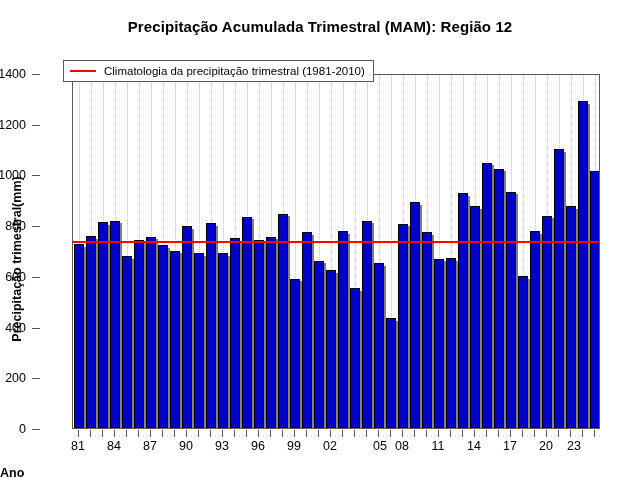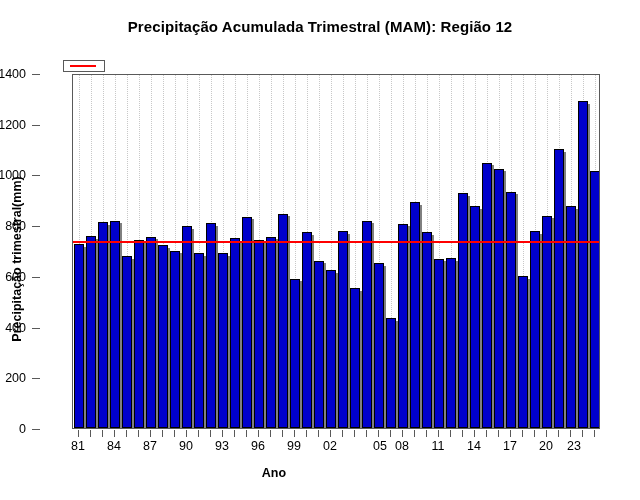--- a/index.html
+++ b/index.html
@@ -126,21 +126,21 @@
     font-size: 12.5px;
     color: #000000;
     transform: translateX(-50%);
     white-space: nowrap;
   }
   .x-axis-title {
     position: absolute;
     left: 0;
     top: 466px;
     width: 548px;
-    text-align: center;
+    text-align: left;
     font-size: 12.5px;
     font-weight: bold;
     color: #000000;
   }
   .legend-box {
     position: absolute;
     left: 63px;
     top: 60px;
     padding: 4px 8px 4px 6px;
     background: #ffffff;
@@ -333,20 +333,21 @@
         <div class="bar-shadow" style="left: 507.7px; width: 9.6px; height: 324.354px;"></div>
         <div class="bar" title="23: 1289 mm" style="left: 505.2px; width: 9.6px; height: 326.854px; background: rgb(0, 0, 204);"></div>
         <div class="bar-shadow" style="left: 519.7px; width: 9.6px; height: 254.875px;"></div>
         <div class="bar" title="24: 1015 mm" style="left: 517.2px; width: 9.6px; height: 257.375px; background: rgb(0, 0, 204);"></div>
       </div>
     <div class="clim-line" id="clim-line" style="bottom: 185.107px; background: rgb(255, 0, 0);"></div>
   </div>
 
   <div class="legend-box">
     <span class="legend-swatch"></span>
+    <span class="legend-label">Climatologia da precipitação trimestral (1981-2010)</span>
   </div>
 
 
   <div class="x-axis-ticks" id="x-axis-ticks">
       <div class="xtick-mark" style="left: 78px;"></div>
       <div class="xtick-label" style="left: 78px;">81</div>
       <div class="xtick-mark" style="left: 90px;"></div>
       <div class="xtick-mark" style="left: 102px;"></div>
       <div class="xtick-mark" style="left: 114px;"></div>
       <div class="xtick-label" style="left: 114px;">84</div>

